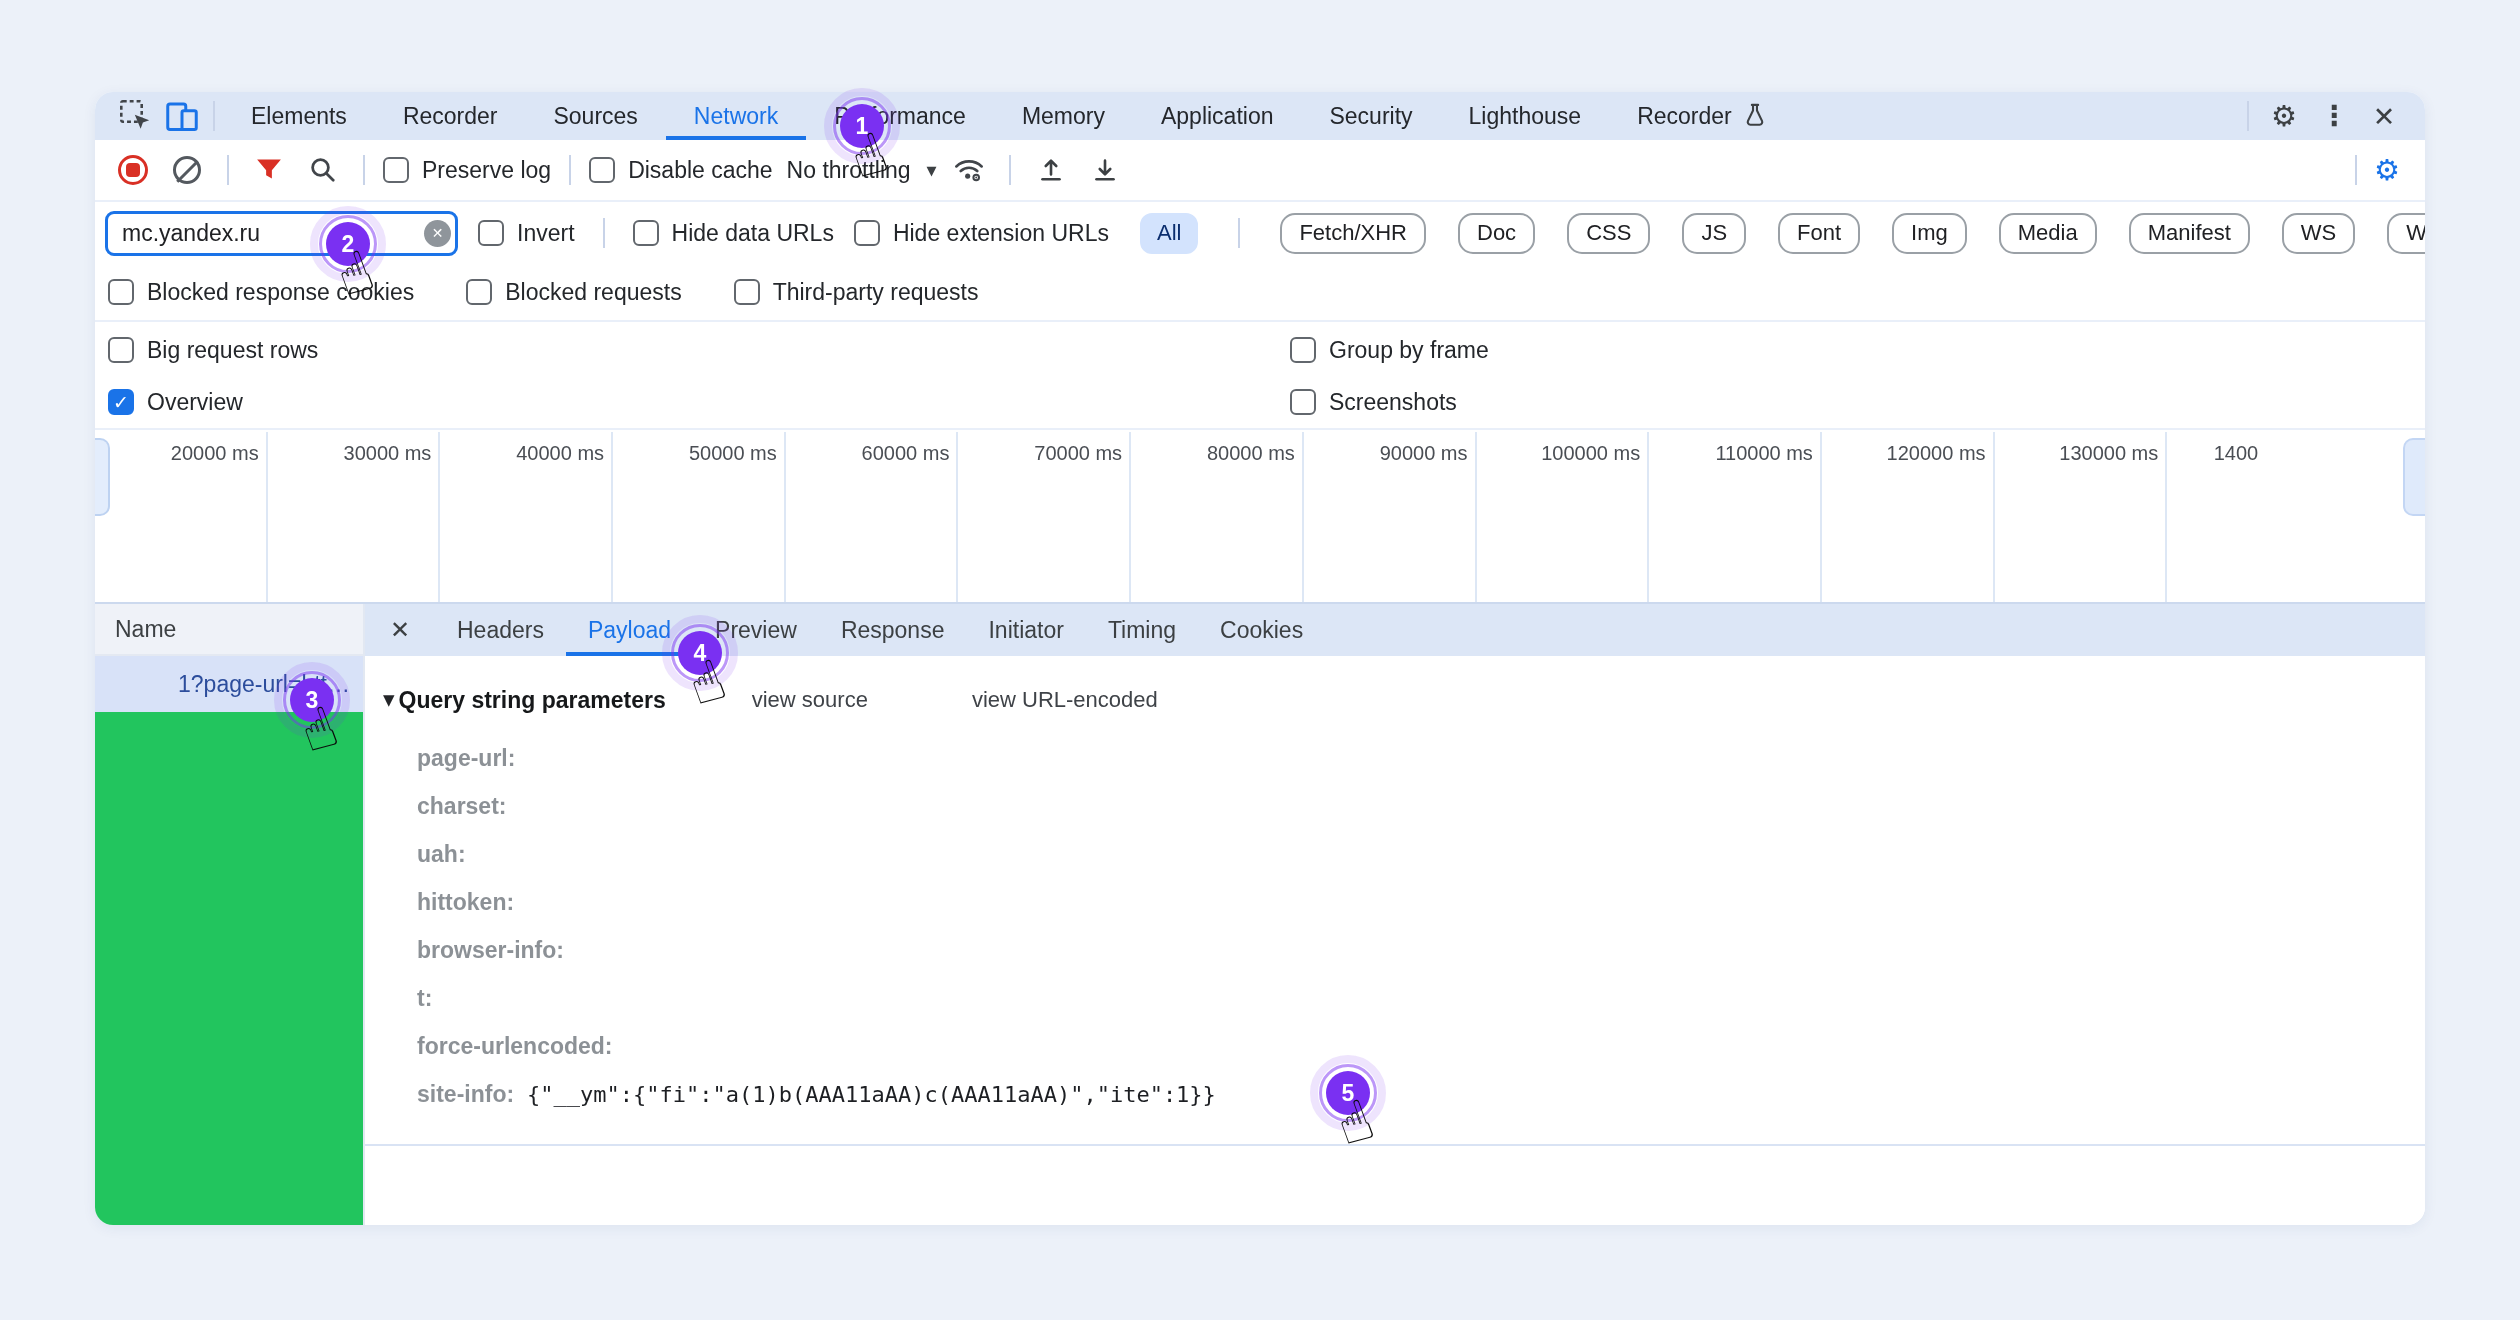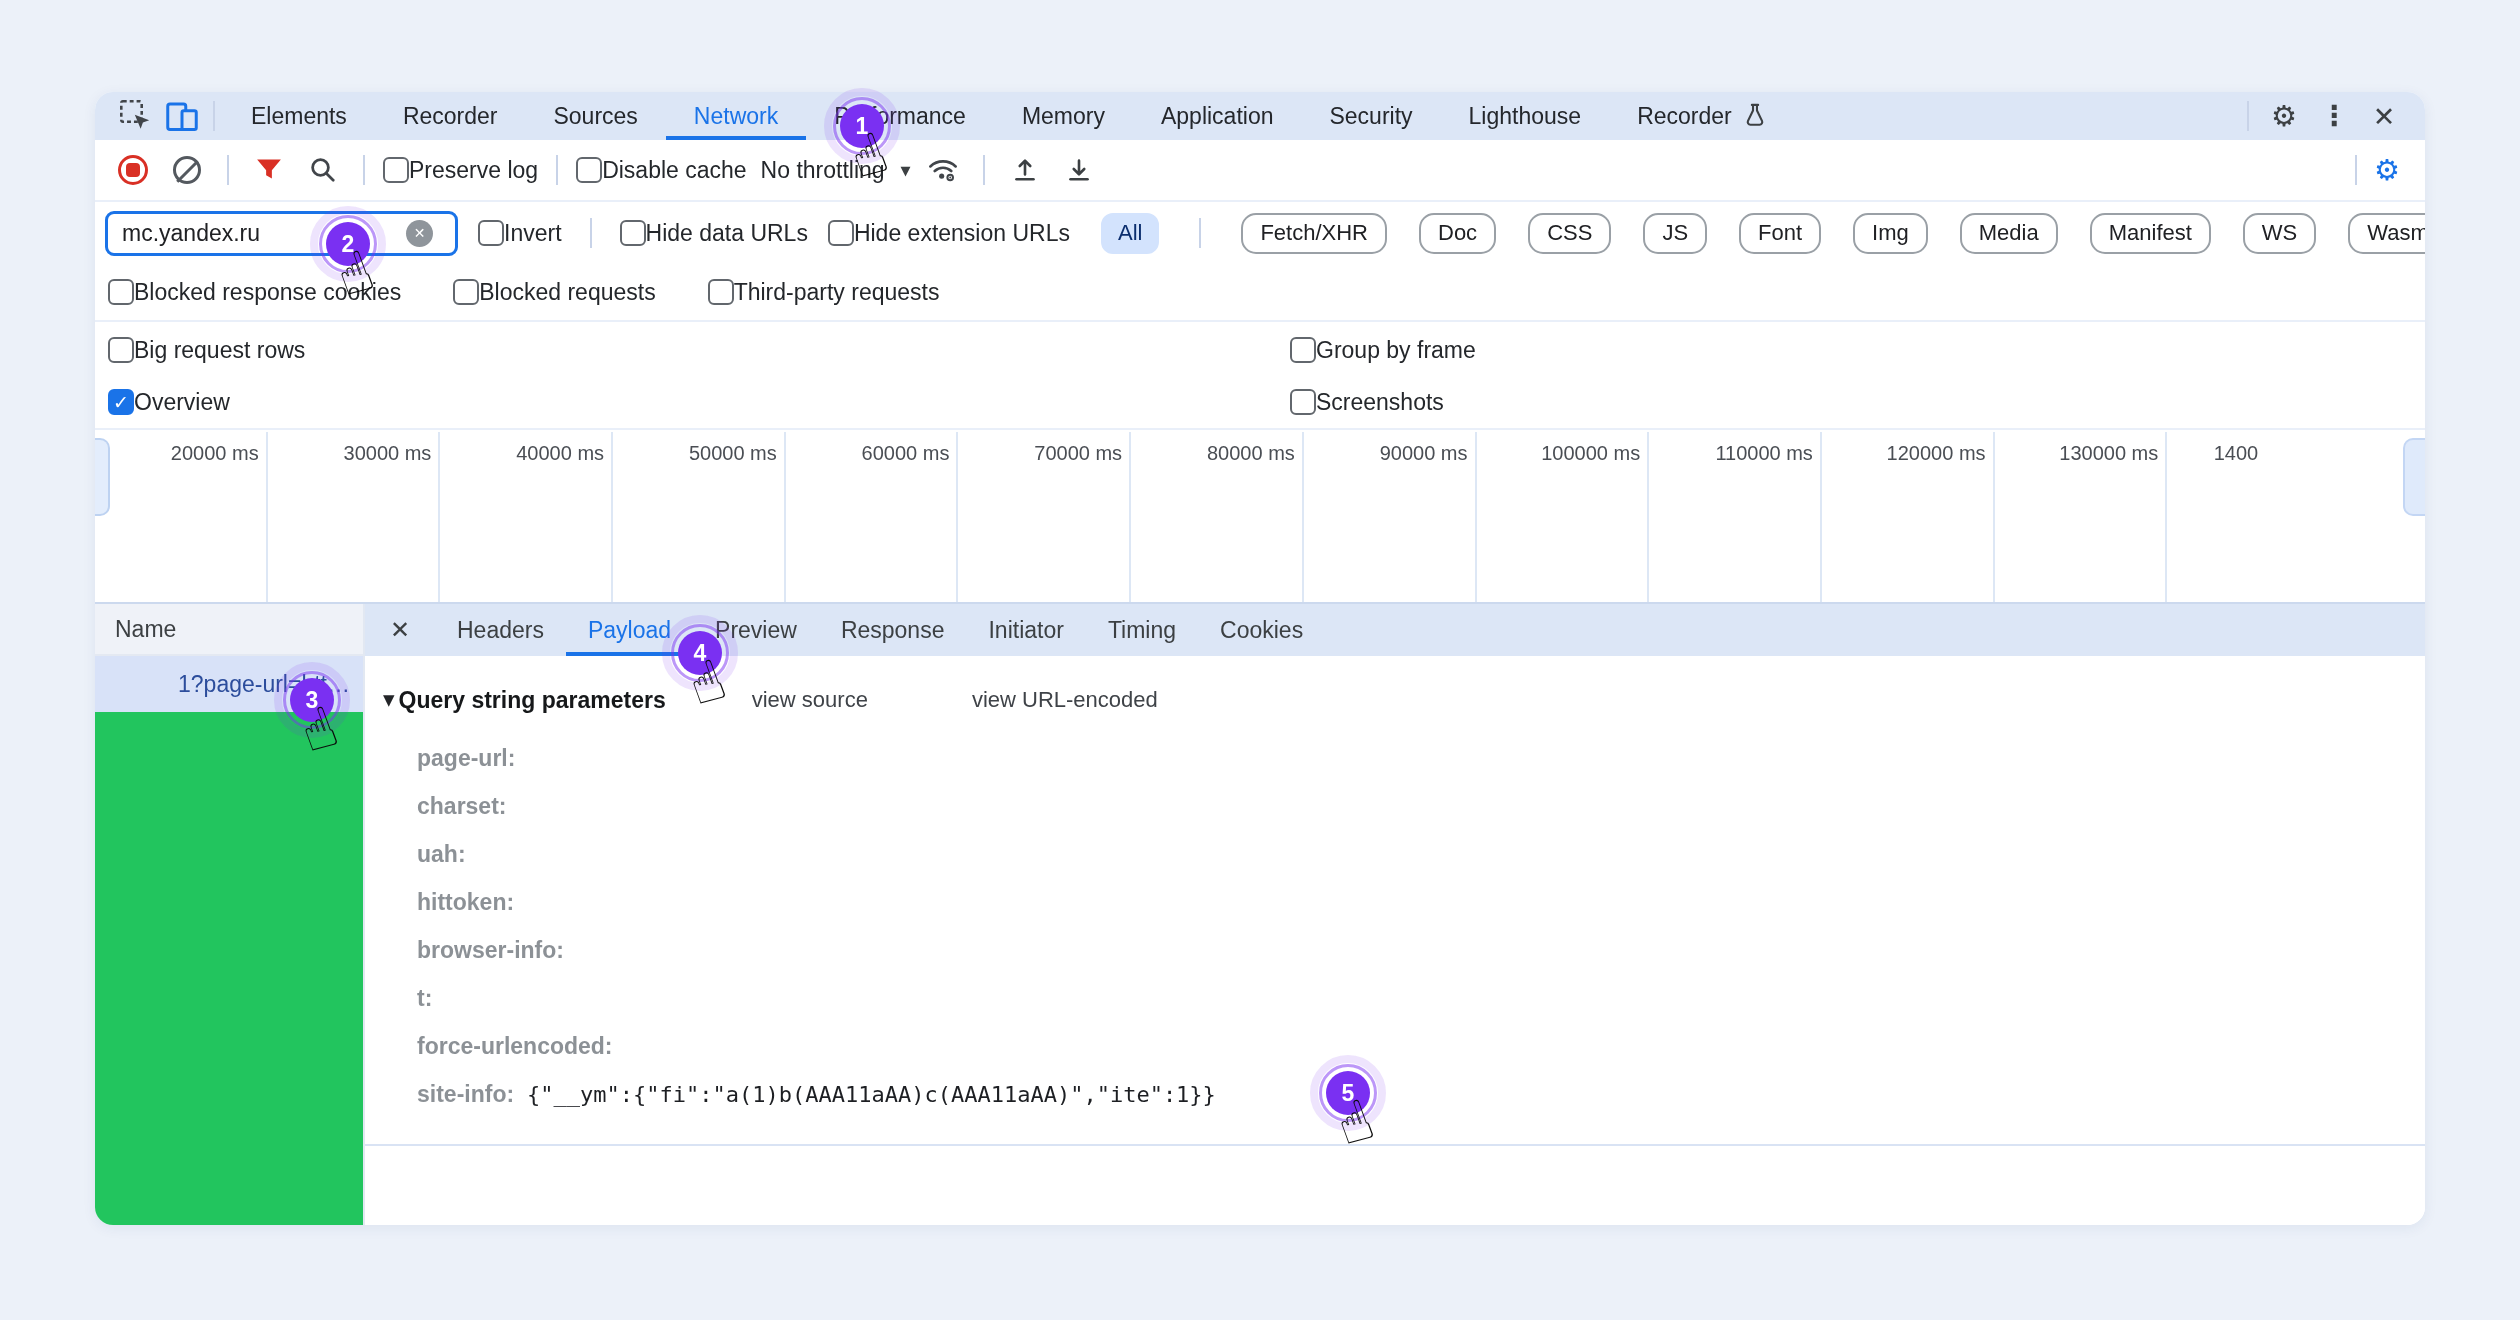--- a/index.html
+++ b/index.html
@@ -21,29 +21,29 @@
   .g-close{font-size:27px;color:#3c4043}
   .g-gear-blue{font-size:29px;color:#1a73e8}
 
   
   .toolbar{position:absolute;left:0;top:48px;width:100%;height:62px;background:#fff;border-bottom:2px solid #e9eff9;display:flex;align-items:center;padding:0 16px;gap:10px}
   .tool{display:flex;align-items:center;justify-content:center;width:44px;height:44px;flex:none}
   .record-icon{width:30px;height:30px;border:3.5px solid #d93025;border-radius:50%;position:relative}
   .record-icon::after{content:"";position:absolute;inset:5px;background:#d93025;border-radius:4px}
   .clear-icon{width:28px;height:28px;border:3px solid #54595f;border-radius:50%;position:relative}
   .clear-icon::after{content:"";position:absolute;left:-3px;top:11px;width:29px;height:3px;background:#54595f;transform:rotate(-45deg)}
-  .ctrl{display:flex;align-items:center;font-size:23px;color:#24272b;white-space:nowrap}
+  .ctrl{display:flex;align-items:center;gap:13px;font-size:23px;color:#24272b;white-space:nowrap}
   .cb{width:26px;height:26px;border:2.5px solid #62676d;border-radius:6px;flex:none;background:#fff;display:flex;align-items:center;justify-content:center}
   .cb.checked{background:#1a73e8;border-color:#1a73e8;color:#fff;font-size:19px;font-weight:bold}
   .caret{font-size:13px;color:#3c4043;margin-left:16px}
   .throttle{display:flex;align-items:center;font-size:23px;color:#24272b;margin-left:4px}
 
   
   .filterrow{position:absolute;left:0;top:110px;width:100%;height:62px;display:flex;align-items:center;padding:0 10px;gap:20px}
-  .filter-box{width:353px;height:45px;border:3px solid #1a73e8;border-radius:9px;display:flex;align-items:center;padding:0 22px 0 6px;background:#fff;flex:none}
+  .filter-box{width:353px;height:45px;border:3px solid #1a73e8;border-radius:9px;display:flex;align-items:center;padding:0 4px 0 6px;background:#fff;flex:none}
   .filter-box input{border:none;outline:none;flex:1;font-size:23px;color:#202124;font-family:"Liberation Sans",sans-serif;min-width:0;background:transparent;padding-left:8px}
   .input-clear{width:27px;height:27px;border-radius:50%;background:#8f959b;color:#fff;display:flex;align-items:center;justify-content:center;font-size:14px;flex:none}
   .chips{display:flex;align-items:center;gap:32px;margin-left:11px}
   .chip{height:41px;padding:0 17px;border:2px solid #9aa0a6;border-radius:15px;display:flex;align-items:center;font-size:22px;color:#202124;background:#fff;white-space:nowrap}
   .chip.active{background:#d3e3fd;border-color:#d3e3fd;color:#0b2e6e;border-radius:12px;padding:0 15px}
   .filterrow2{position:absolute;left:0;top:172px;width:100%;height:58px;border-bottom:2px solid #e9eff9;display:flex;align-items:center;padding:0 13px;gap:52px}
 
   
   .optsrow1{position:absolute;left:0;top:232px;width:100%;height:52px;display:flex;align-items:center;padding:0 13px}
   .optsrow2{position:absolute;left:0;top:284px;width:100%;height:54px;border-bottom:2px solid #e9eff9;display:flex;align-items:center;padding:0 13px}

